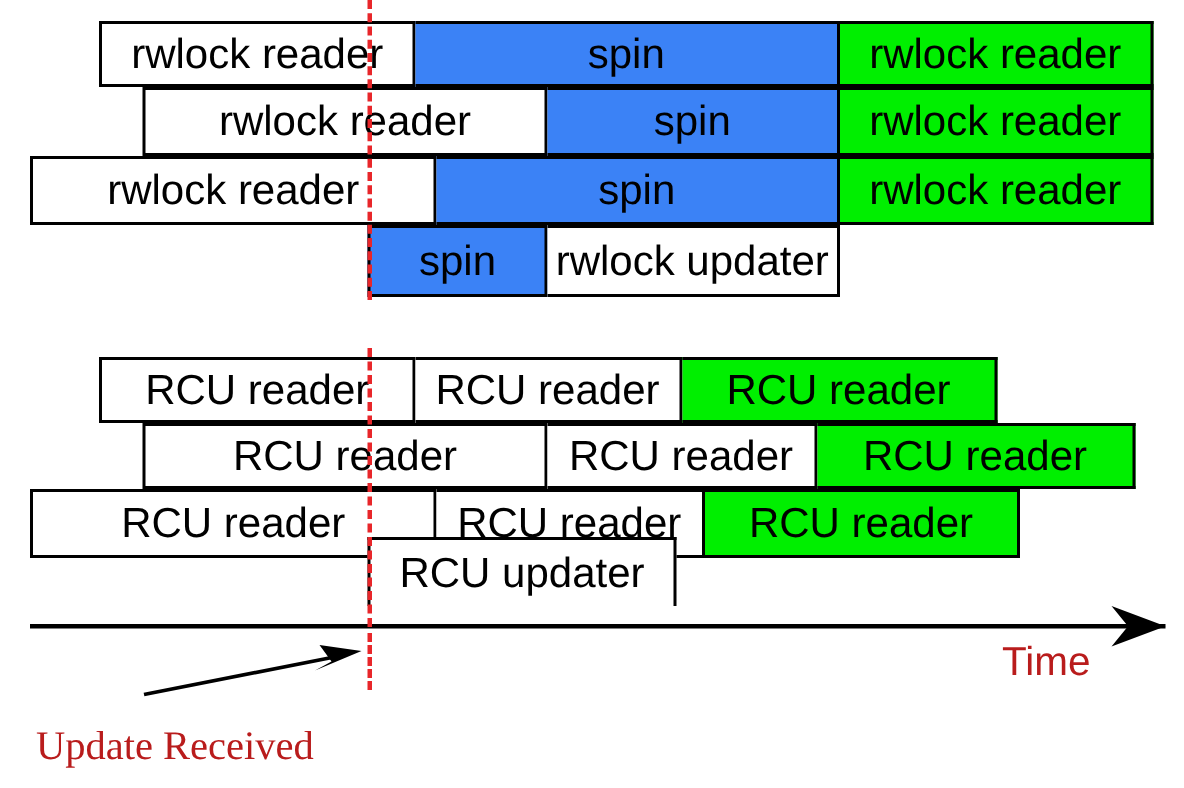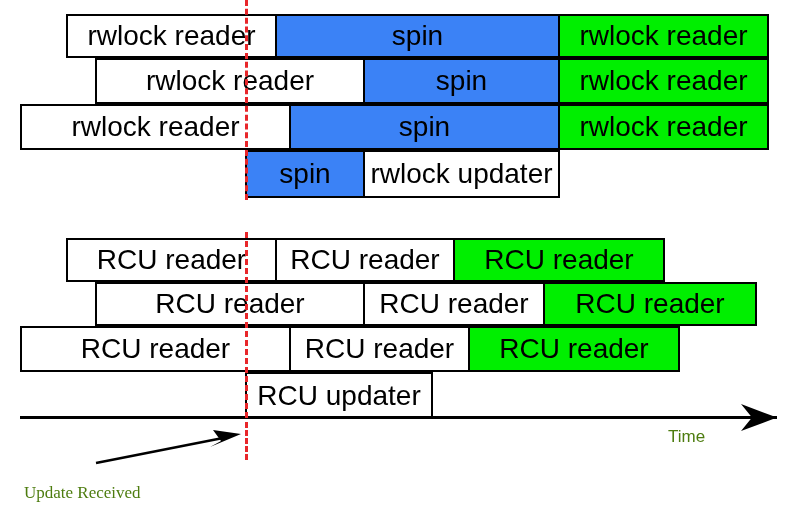--- a/index.html
+++ b/index.html
@@ -47,24 +47,24 @@
     pointer-events: none;
   }
   .axis-line {
     position: absolute;
     height: 0;
     border-top: 3px solid #000000;
     z-index: 5;
   }
   .label-text {
     position: absolute;
-    font-size: 17px;
+    font-size: 27px;
     line-height: 1;
     white-space: nowrap;
-    color: #4d7c0f;
+    color: #b91c1c;
   }
   svg.overlay {
     position: absolute;
     left: 0;
     top: 0;
     width: 789px;
     height: 525px;
     overflow: visible;
     pointer-events: none;
     z-index: 20;
@@ -140,21 +140,21 @@
     <div class="seg white" style="left:20px; top:326px; width:271px; height:46px;">
       <span>RCU reader</span>
     </div>
     <div class="seg white nol" style="left:291px; top:326px; width:179px; height:46px;">
       <span>RCU reader</span>
     </div>
     <div class="seg green nol" style="left:470px; top:326px; width:210px; height:46px;">
       <span>RCU reader</span>
     </div>
 
-    <div class="seg white" style="left:245px; top:372px; width:188px; height:46px; border-bottom-width:0;">
+    <div class="seg white" style="left:245px; top:358px; width:206px; height:46px; border-bottom-width:0;">
       <span>RCU updater</span>
     </div>
   </div>
 
   <div class="axis-line" style="left:20px; top:416px; width:757px;"></div>
 
   <div class="dashline" style="left:245px; top:0px; height:200px;"></div>
   <div class="dashline" style="left:245px; top:232px; height:186px;"></div>
   <div class="dashline" style="left:245px; top:422px; height:38px;"></div>
 

